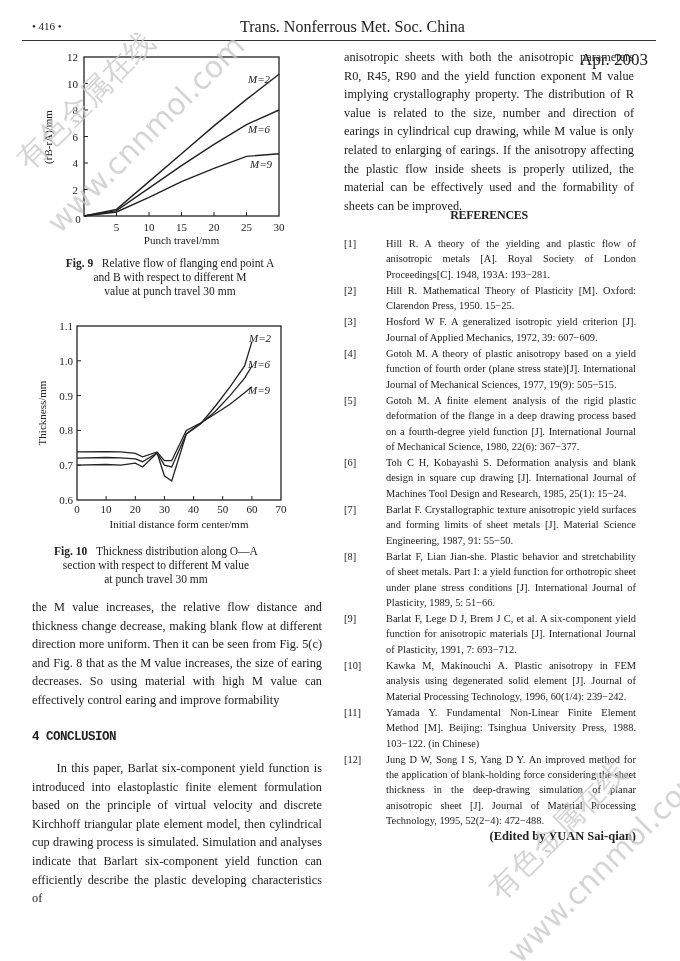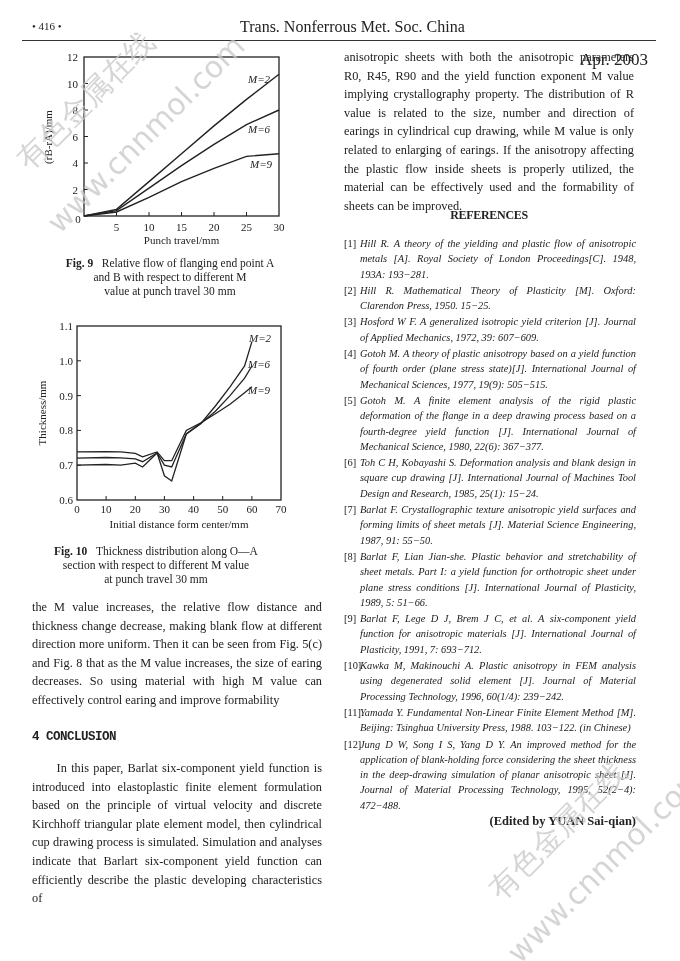--- a/index.html
+++ b/index.html
@@ -12,21 +12,21 @@
   .header .date { position:absolute; right:8px; top:0px; font-size:17px;margin-top:32px; }
   .caption { font-size:11.5px; text-align:center; line-height:14px; }
   .caption b { font-weight:bold; }
   .body-text { font-size:12.3px; line-height:18.6px; text-align:justify; }
   .body-text p { margin:0; }
   .indent { text-indent:2em; }
   .sec-title { font-weight:bold; font-size:12.5px; letter-spacing:-0.5px;font-family:Liberation Mono, monospace; }
   .refs-title { font-weight:bold; font-size:12px; text-align:center; letter-spacing:-0.3px; }
   .ref { position:relative; font-size:10.4px; line-height:15.3px; text-align:justify; margin-bottom:1px; }
   .ref .num { position:absolute; left:0; top:0; }
-  .ref .txt { display:block; margin-left:16px;font-style:italic; }
+  .ref .txt { display:block; margin-left:42px; }
   .edited { font-weight:bold; font-size:12.5px; text-align:right; }
   svg text { font-family:"Liberation Serif","DejaVu Serif",serif; }
   .wm { color:#c8c8c8; font-family:"DejaVu Sans",sans-serif; font-size:30px; white-space:nowrap; transform-origin:left top; pointer-events:none; opacity:0.75; }
 </style>
 </head>
 <body>
 
 <div class="abs header">
   <span class="pg">• 416 •</span>
   <span class="journal">Trans. Nonferrous Met. Soc. China</span>

